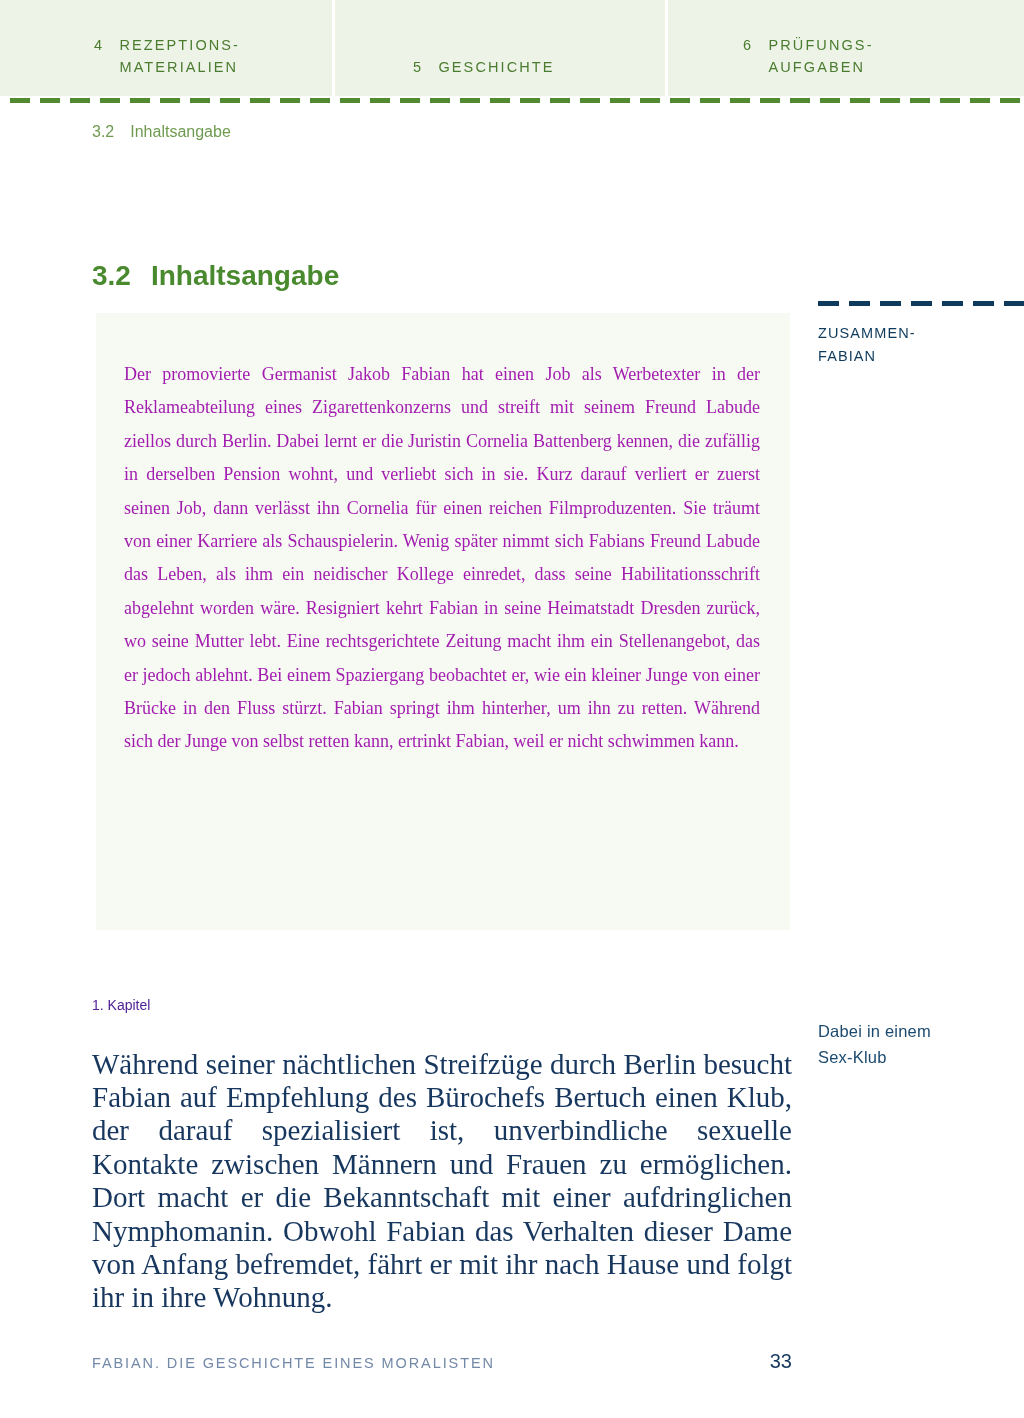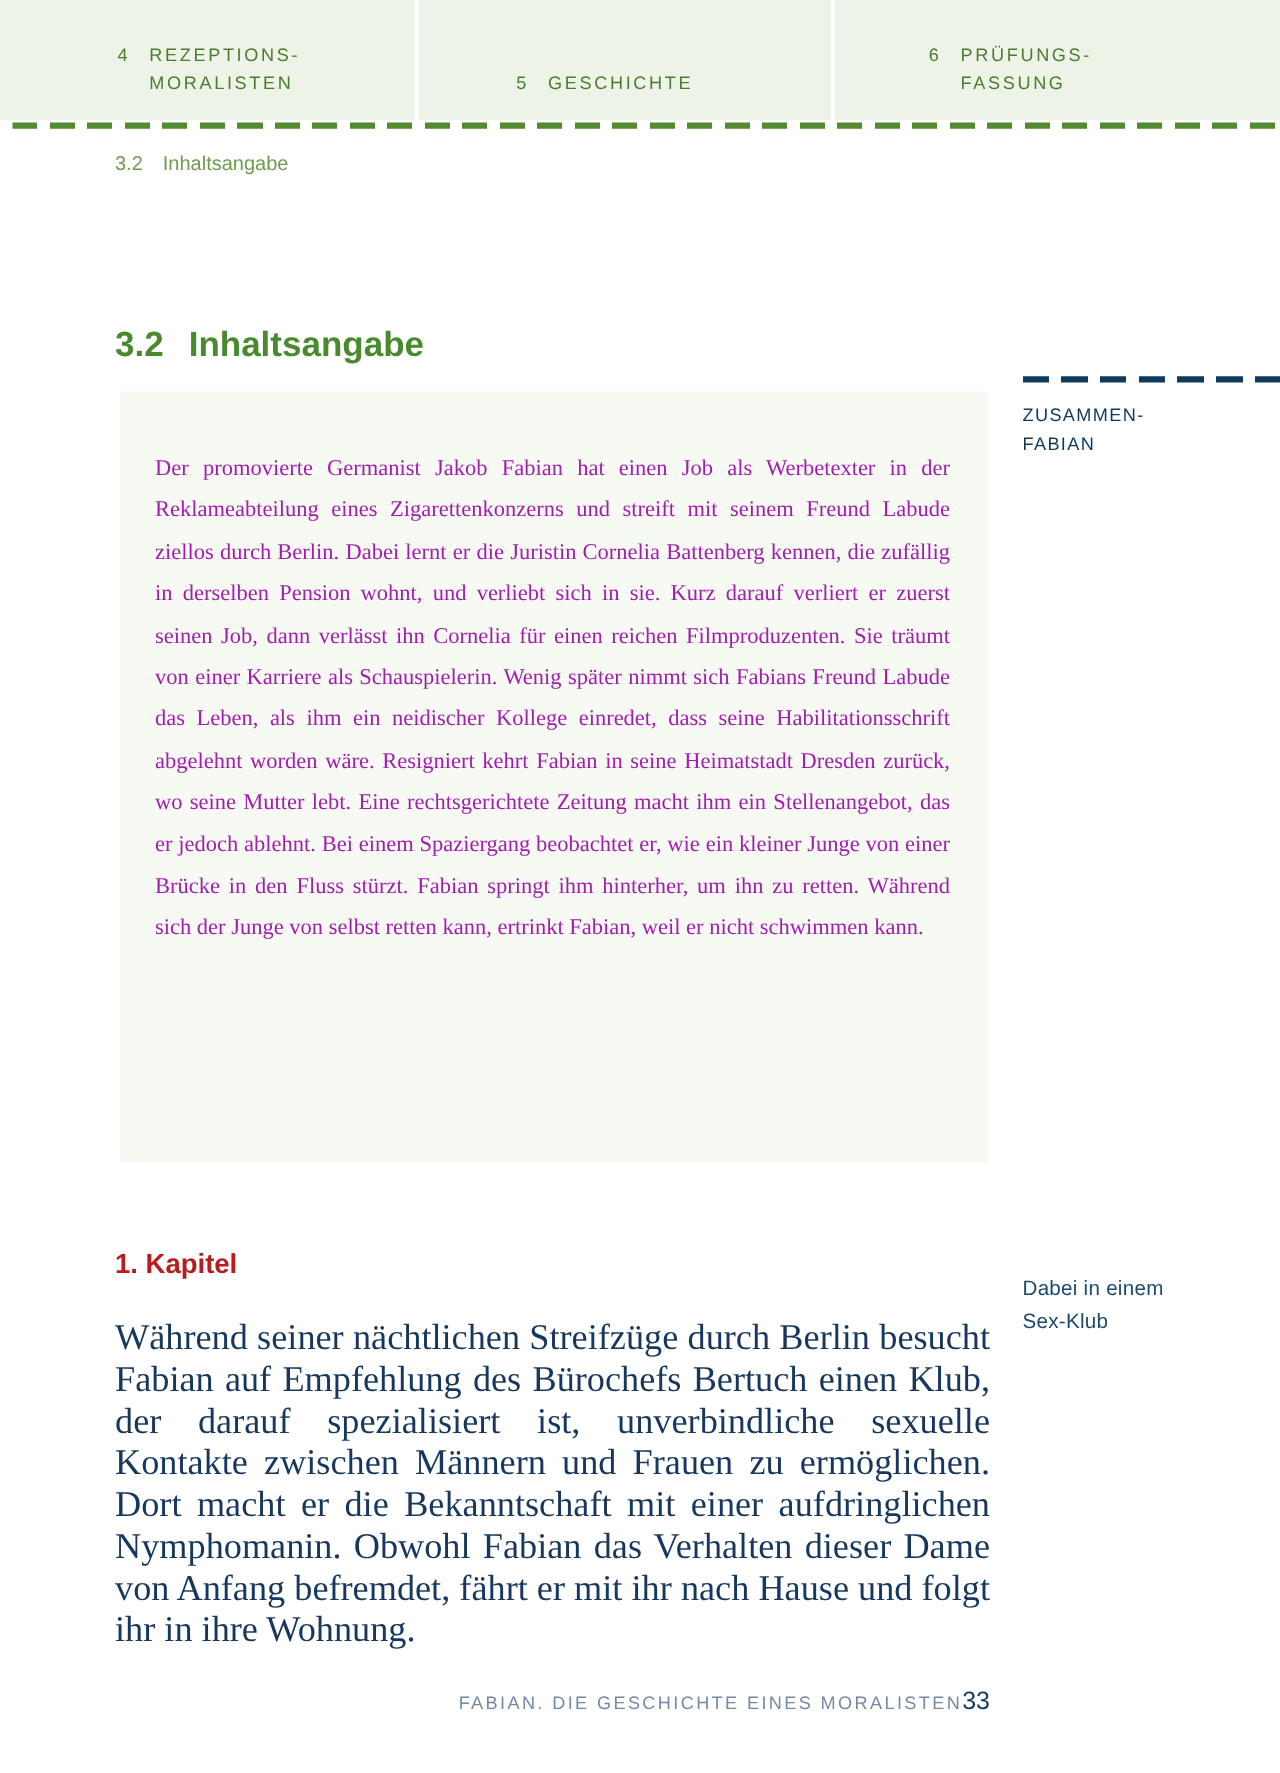--- a/index.html
+++ b/index.html
@@ -164,44 +164,44 @@
   }
 
   
   .chapter {
     position: absolute;
     top: 979px;
     left: 92px;
     width: 700px;
   }
   .chapter-heading {
-    color: #b91c1c;
-    font-size: 22px;
-    font-weight: bold;
+    color: #4c1d95;
+    font-size: 14px;
+    font-weight: normal;
     line-height: 28px;
     margin-bottom: 6px;
   }
   .chapter-body {
     color: #17375e;
     font-family: "Liberation Serif", serif;
     font-size: 29px;
     line-height: 33.4px;
     text-align: justify;
     text-justify: inter-word;
     hyphens: manual;
   }
 
   
   .footer {
     position: absolute;
     top: 1350px;
     left: 92px;
     width: 700px;
     display: flex;
-    justify-content: flex-end;
+    justify-content: space-between;
     align-items: baseline;
   }
   .footer-title {
     color: #7389a8;
     font-size: 14.5px;
     letter-spacing: 1.9px;
     line-height: 22px;
   }
   .footer-page {
     color: #17375e;
@@ -210,36 +210,36 @@
   }
 </style>
 </head>
 <body>
 
 <div class="tab-strip">
   <div class="tab tab-1">
     <div class="tab-inner">
       <span class="tab-num">4</span>
       <span class="tab-label">REZEPTIONS-
-MORALISTEN</span>
+MATERIALIEN</span>
     </div>
   </div>
   <div class="tab-sep"></div>
   <div class="tab tab-2">
     <div class="tab-inner">
       <span class="tab-num">5</span>
       <span class="tab-label">GESCHICHTE</span>
     </div>
   </div>
   <div class="tab-sep"></div>
   <div class="tab tab-3">
     <div class="tab-inner">
       <span class="tab-num">6</span>
       <span class="tab-label">PRÜFUNGS-
-FASSUNG</span>
+AUFGABEN</span>
     </div>
   </div>
 </div>
 
 <div class="header-rule"></div>
 
 <div class="running-head">
   <span class="running-head-num">3.2</span>
   <span>Inhaltsangabe</span>
 </div>

